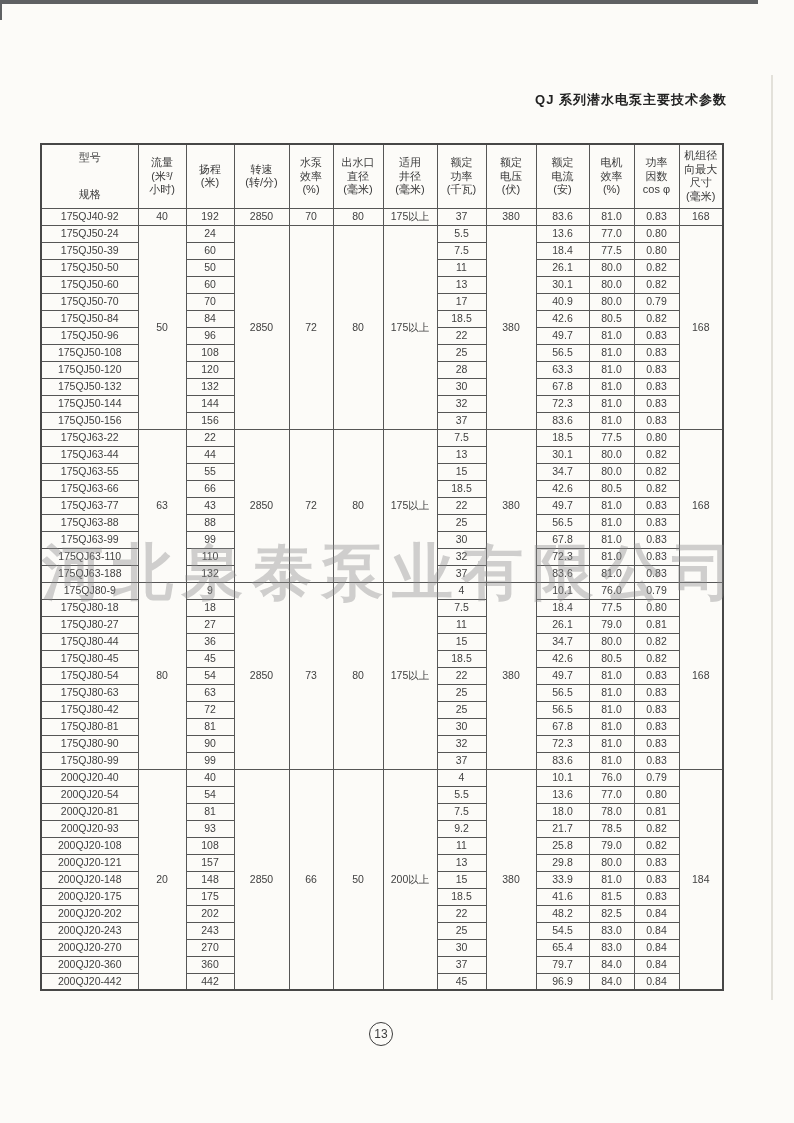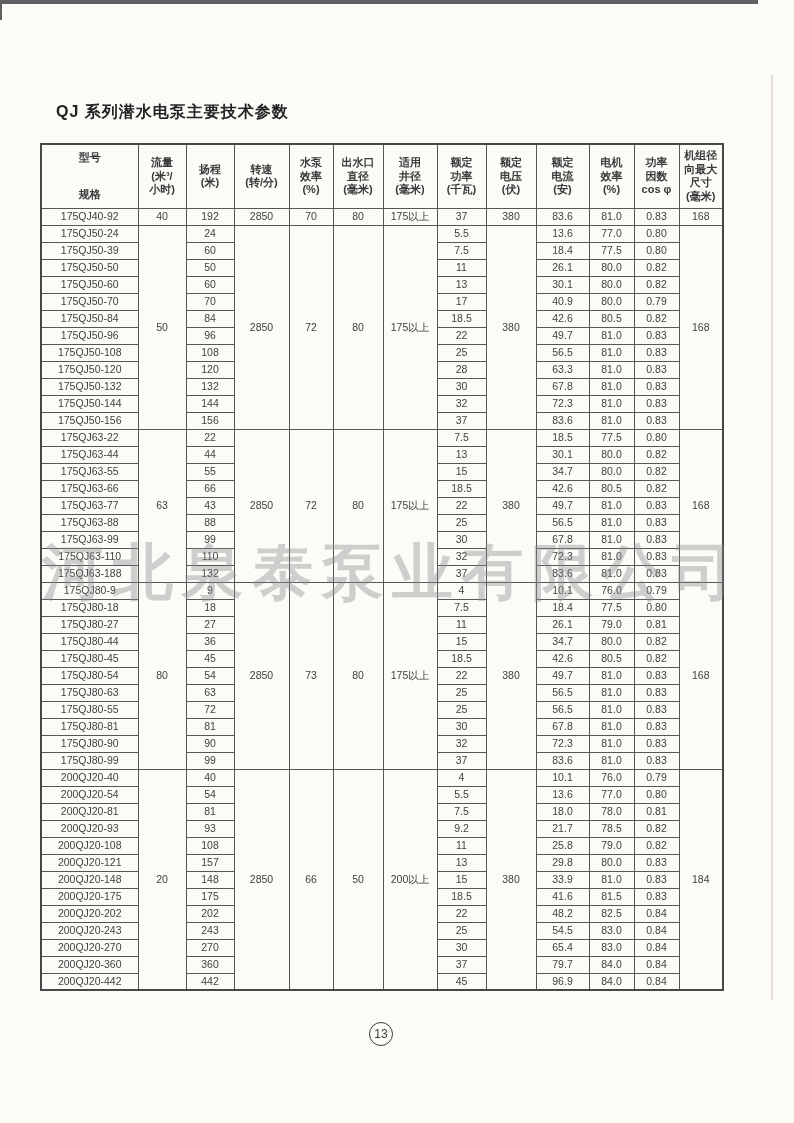--- a/index.html
+++ b/index.html
@@ -22,22 +22,22 @@
   .scan-left-tick{
     position:absolute;top:0;left:0;width:2px;height:20px;
     background:#5f6163;
   }
   .scan-right-edge{
     position:absolute;top:75px;left:771px;width:2px;height:925px;
     background:#e3e1da;
   }
   .title{
     position:absolute;top:86px;left:40px;width:682px;
-    margin:16px;text-align:left;
-    font-size:16px;font-weight:bold;color:#222;
+    margin:5px;text-align:right;
+    font-size:13px;font-weight:bold;color:#222;
     letter-spacing:1px;
   }
   .table-wrap{
     position:absolute;top:143px;left:40px;width:682px;
   }
   table.spec{
     table-layout:fixed;border-collapse:collapse;
     width:682px;
     border:2px solid #474747;
   }
@@ -45,21 +45,21 @@
     border:1px solid #565656;
     padding:0;
     text-align:center;
     vertical-align:middle;
     color:#3f3f3f;
     overflow:hidden;
   }
   table.spec thead tr{height:64px;}
   table.spec tbody tr{height:17px;}
   table.spec th{
-    font-size:11px;font-weight:bold;line-height:1.22;
+    font-size:11px;font-weight:normal;line-height:1.22;
     color:#3a3a3a;
   }
   table.spec td{font-size:10.5px;line-height:1;}
   .th-inner{
     display:flex;flex-direction:column;justify-content:center;align-items:center;
   }
   .th-inner.spread{
     justify-content:space-between;height:50px;padding:3px 0;
   }
   .watermark{
@@ -454,21 +454,21 @@
           </tr>
           <tr>
             <td>175QJ80-63</td>
             <td>63</td>
             <td>25</td>
             <td>56.5</td>
             <td>81.0</td>
             <td>0.83</td>
           </tr>
           <tr>
-            <td>175QJ80-55</td>
+            <td>175QJ80-42</td>
             <td>72</td>
             <td>25</td>
             <td>56.5</td>
             <td>81.0</td>
             <td>0.83</td>
           </tr>
           <tr>
             <td>175QJ80-81</td>
             <td>81</td>
             <td>30</td>

